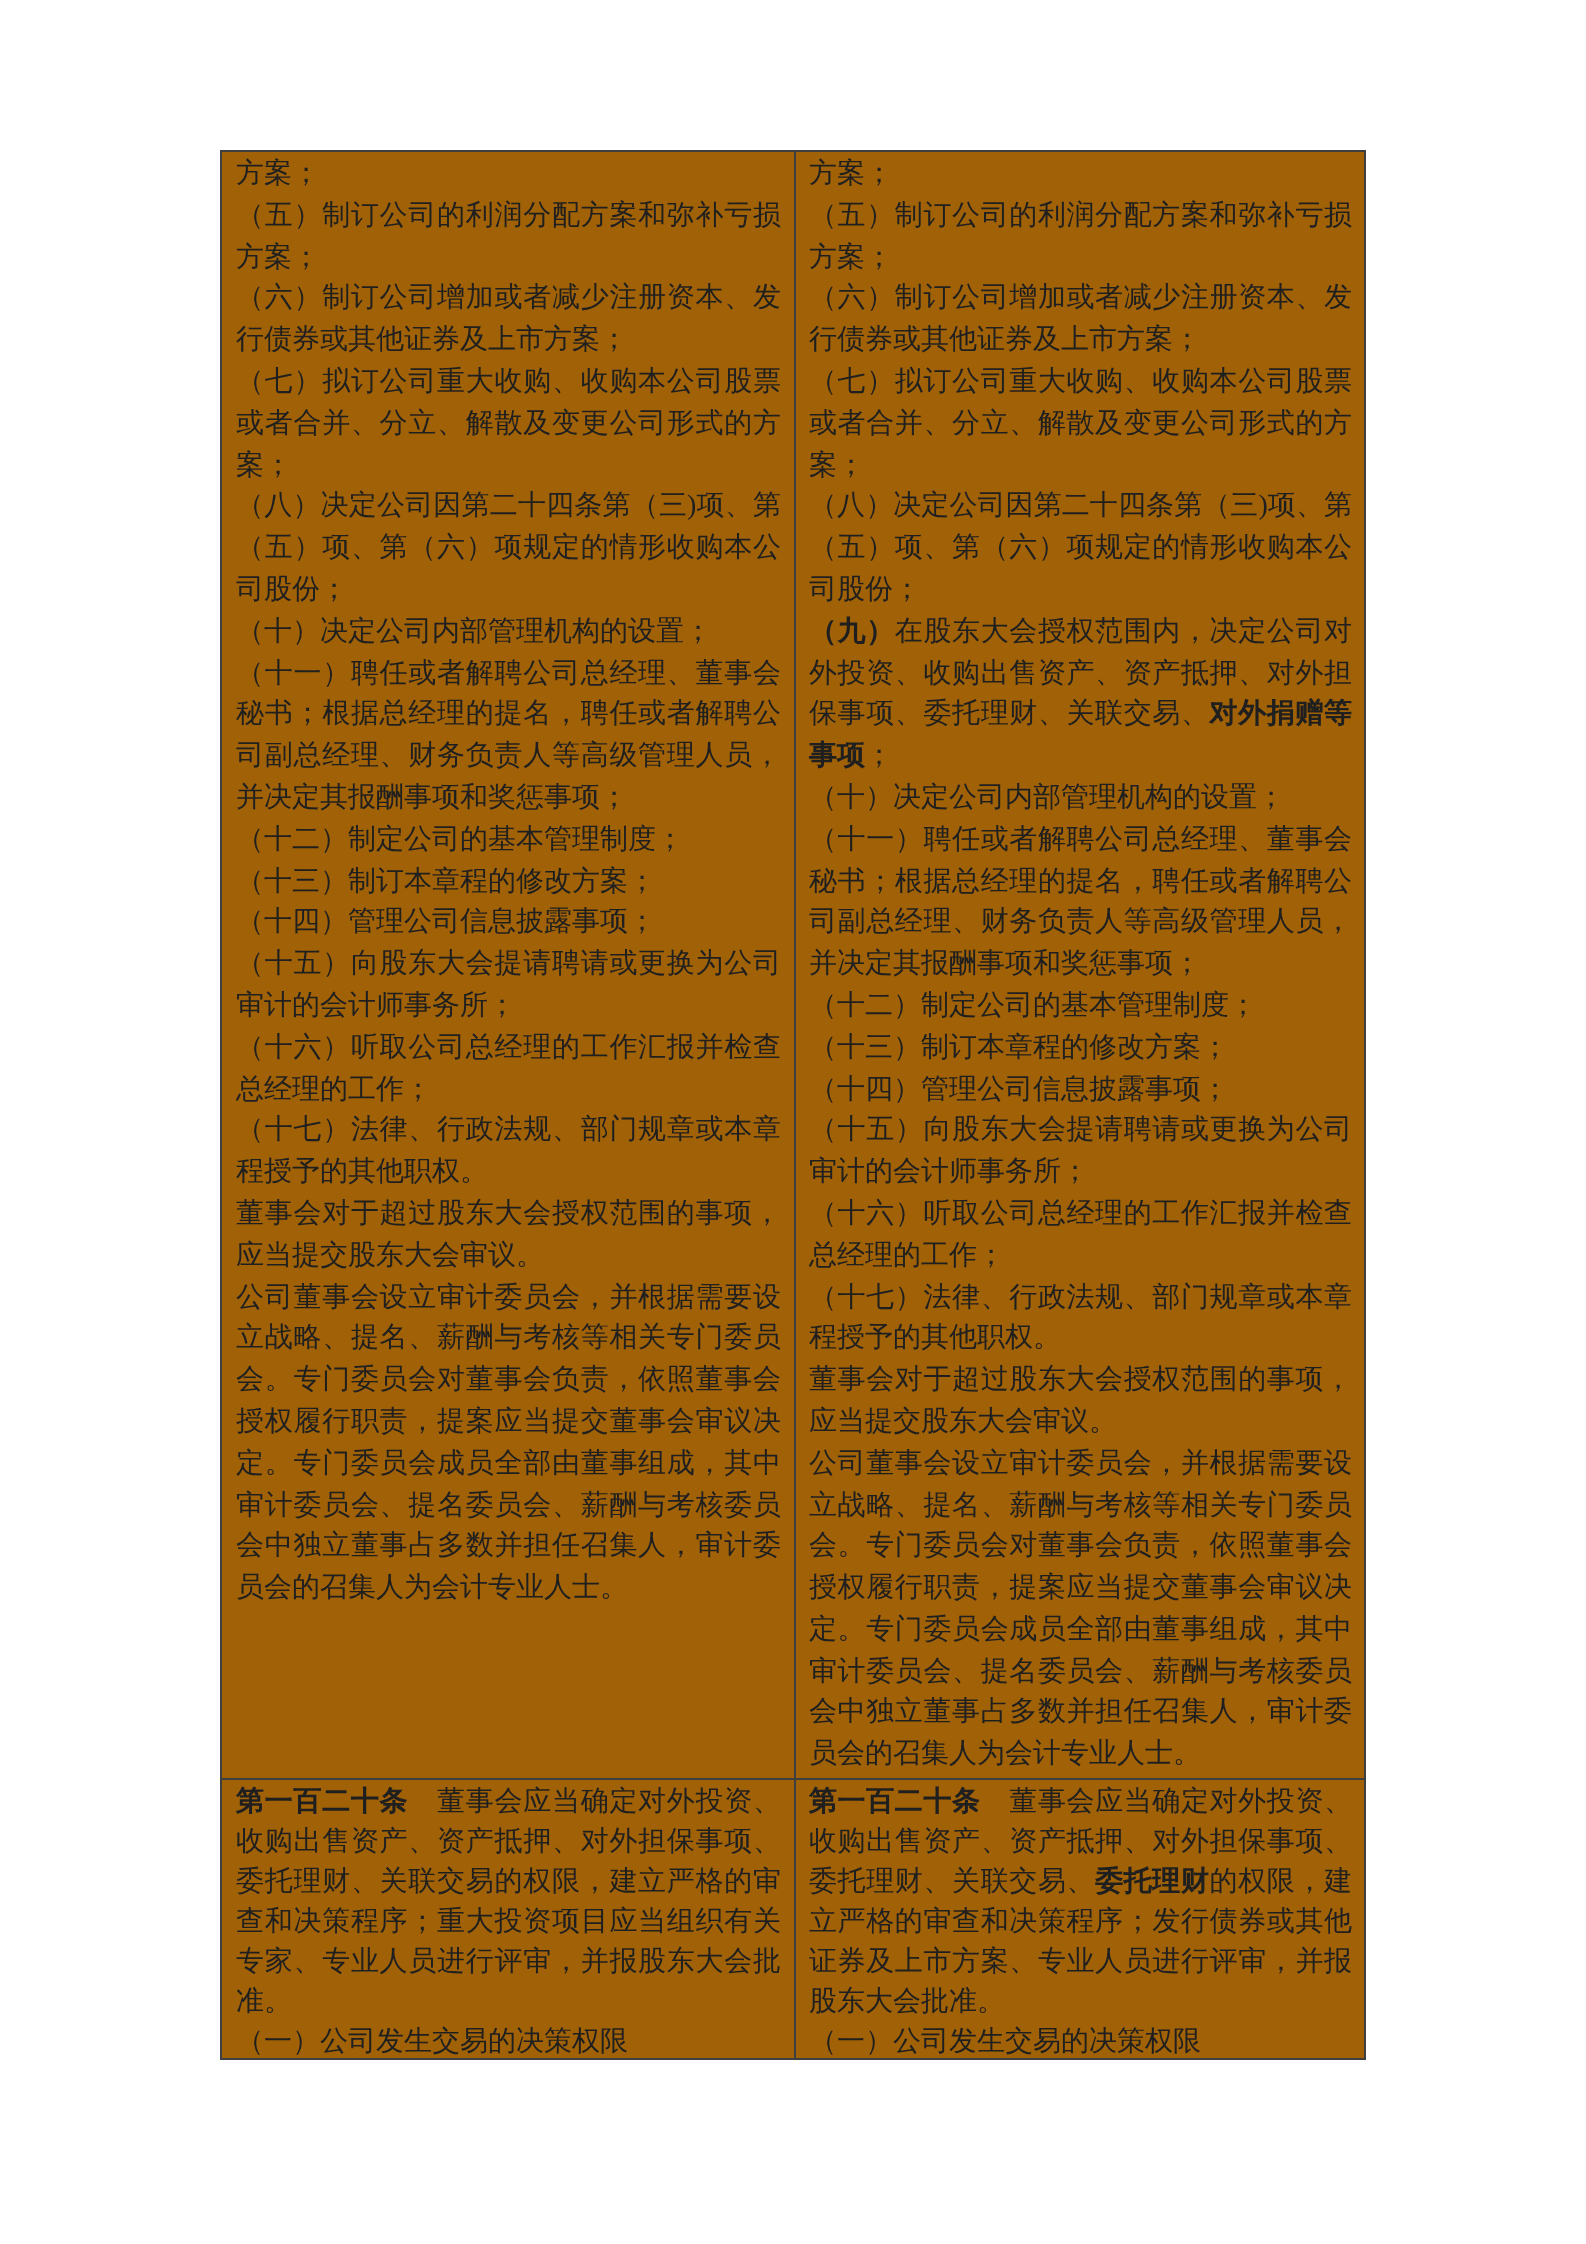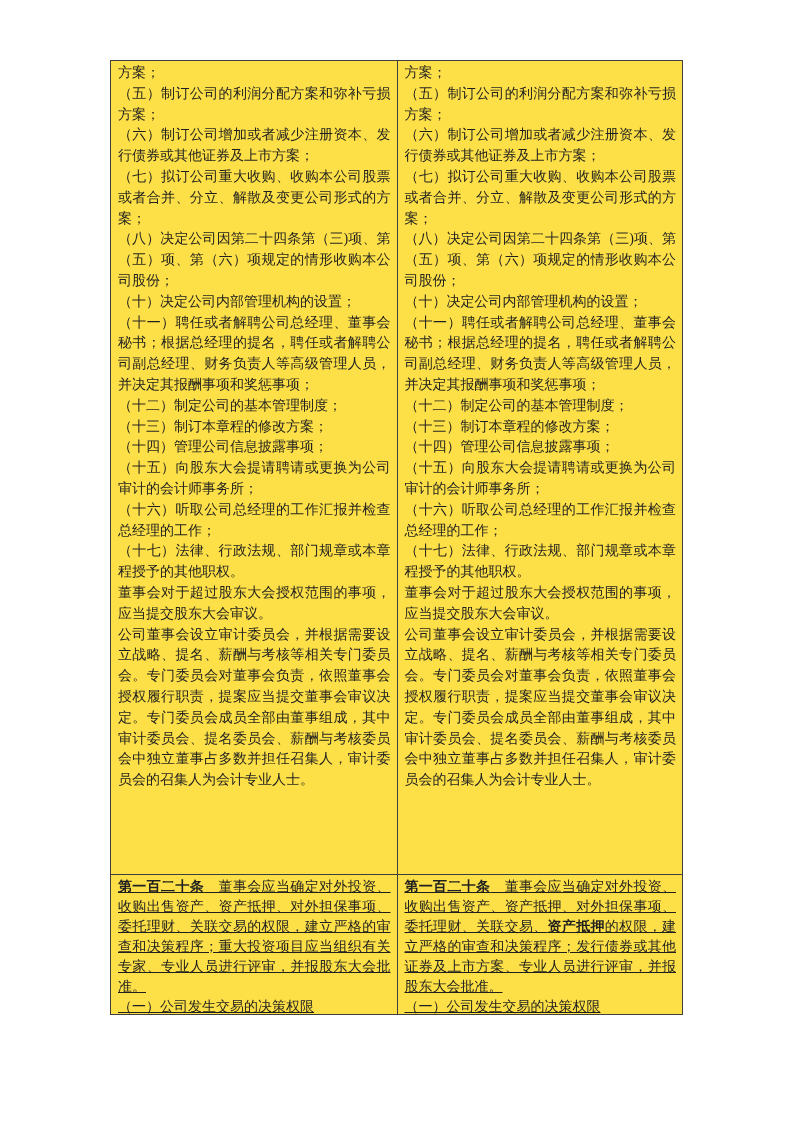--- a/index.html
+++ b/index.html
@@ -8,27 +8,27 @@
     width: 793px;
     height: 1122px;
     position: relative;
     font-family: "Liberation Serif", "DejaVu Serif", serif;
     color: #1f1f1f;
     overflow: hidden;
   }
   .comparison-table {
     position: absolute;
     left: 110px;
-    top: 60px;
+    top: 75px;
     width: 573px;
     border: 1.5px solid #3f3f3f;
-    background: #fde047;
+    background: #a16207;
   }
   .t-row { display: flex; width: 100%; }
-  .t-row + .t-row { border-top: 1.2px solid #3f3f3f; text-decoration: underline; }
+  .t-row + .t-row { border-top: 1.2px solid #3f3f3f; }
   .t-row-0 { height: 813px; }
   .t-row-1 { height: 140px; }
   .t-cell {
     flex: 1 1 50%;
     padding: 2px 6px 0 7px;
     overflow: hidden;
   }
   .t-cell + .t-cell { border-left: 1.2px solid #3f3f3f; }
   .para {
     font-size: 14px;
@@ -62,35 +62,36 @@
         <p class="para"><span>（十七）法律、行政法规、部门规章或本章程授予的其他职权。</span></p>
         <p class="para"><span>董事会对于超过股东大会授权范围的事项，应当提交股东大会审议。</span></p>
         <p class="para"><span>公司董事会设立审计委员会，并根据需要设立战略、提名、薪酬与考核等相关专门委员会。专门委员会对董事会负责，依照董事会授权履行职责，提案应当提交董事会审议决定。专门委员会成员全部由董事组成，其中审计委员会、提名委员会、薪酬与考核委员会中独立董事占多数并担任召集人，审计委员会的召集人为会计专业人士。</span></p>
       </div>
     <div class="t-cell">
         <p class="para"><span>方案；</span></p>
         <p class="para"><span>（五）制订公司的利润分配方案和弥补亏损方案；</span></p>
         <p class="para"><span>（六）制订公司增加或者减少注册资本、发行债券或其他证券及上市方案；</span></p>
         <p class="para"><span>（七）拟订公司重大收购、收购本公司股票或者合并、分立、解散及变更公司形式的方案；</span></p>
         <p class="para"><span>（八）决定公司因第二十四条第（三)项、第（五）项、第（六）项规定的情形收购本公司股份；</span></p>
+        <p class="para"><span class="bold">（九）</span><span>在股东大会授权范围内，决定公司对外投资、收购出售资产、资产抵押、对外担保事项、委托理财、关联交易、</span><span class="bold">对外捐赠等事项</span><span>；</span></p>
         <p class="para"><span>（十）决定公司内部管理机构的设置；</span></p>
         <p class="para"><span>（十一）聘任或者解聘公司总经理、董事会秘书；根据总经理的提名，聘任或者解聘公司副总经理、财务负责人等高级管理人员，并决定其报酬事项和奖惩事项；</span></p>
         <p class="para"><span>（十二）制定公司的基本管理制度；</span></p>
         <p class="para"><span>（十三）制订本章程的修改方案；</span></p>
         <p class="para"><span>（十四）管理公司信息披露事项；</span></p>
         <p class="para"><span>（十五）向股东大会提请聘请或更换为公司审计的会计师事务所；</span></p>
         <p class="para"><span>（十六）听取公司总经理的工作汇报并检查总经理的工作；</span></p>
         <p class="para"><span>（十七）法律、行政法规、部门规章或本章程授予的其他职权。</span></p>
         <p class="para"><span>董事会对于超过股东大会授权范围的事项，应当提交股东大会审议。</span></p>
         <p class="para"><span>公司董事会设立审计委员会，并根据需要设立战略、提名、薪酬与考核等相关专门委员会。专门委员会对董事会负责，依照董事会授权履行职责，提案应当提交董事会审议决定。专门委员会成员全部由董事组成，其中审计委员会、提名委员会、薪酬与考核委员会中独立董事占多数并担任召集人，审计委员会的召集人为会计专业人士。</span></p>
       </div>
   </div>
   <div class="t-row t-row-1">
     <div class="t-cell">
         <p class="para"><span class="bold">第一百二十条</span><span>　董事会应当确定对外投资、收购出售资产、资产抵押、对外担保事项、委托理财、关联交易的权限，建立严格的审查和决策程序；重大投资项目应当组织有关专家、专业人员进行评审，并报股东大会批准。</span></p>
         <p class="para"><span>（一）公司发生交易的决策权限</span></p>
       </div>
     <div class="t-cell">
-        <p class="para"><span class="bold">第一百二十条</span><span>　董事会应当确定对外投资、收购出售资产、资产抵押、对外担保事项、委托理财、关联交易、</span><span class="bold">资产抵押</span><span>的权限，建立严格的审查和决策程序；发行债券或其他证券及上市方案、专业人员进行评审，并报股东大会批准。</span></p>
+        <p class="para"><span class="bold">第一百二十条</span><span>　董事会应当确定对外投资、收购出售资产、资产抵押、对外担保事项、委托理财、关联交易、</span><span class="bold">委托理财</span><span>的权限，建立严格的审查和决策程序；发行债券或其他证券及上市方案、专业人员进行评审，并报股东大会批准。</span></p>
         <p class="para"><span>（一）公司发生交易的决策权限</span></p>
       </div>
   </div>
 </div>
 
 </body></html>

